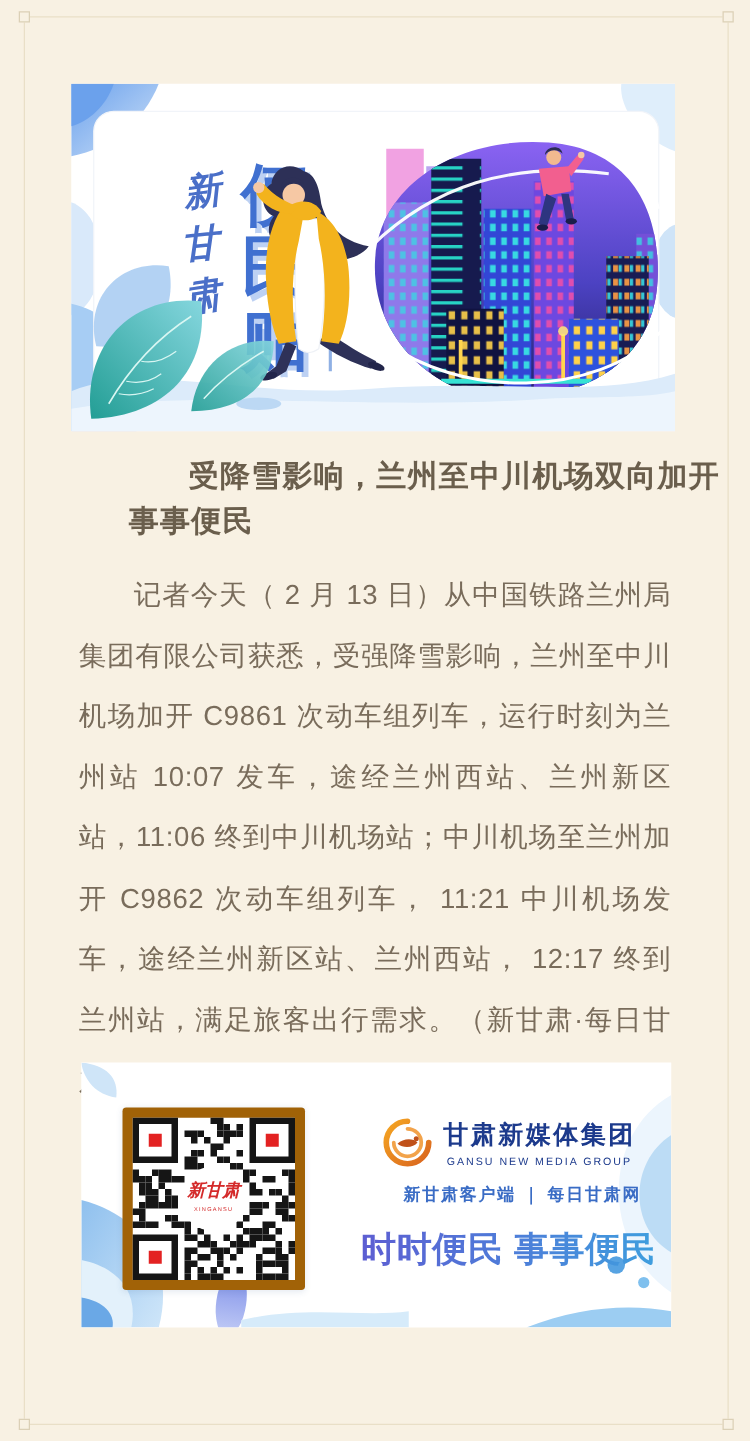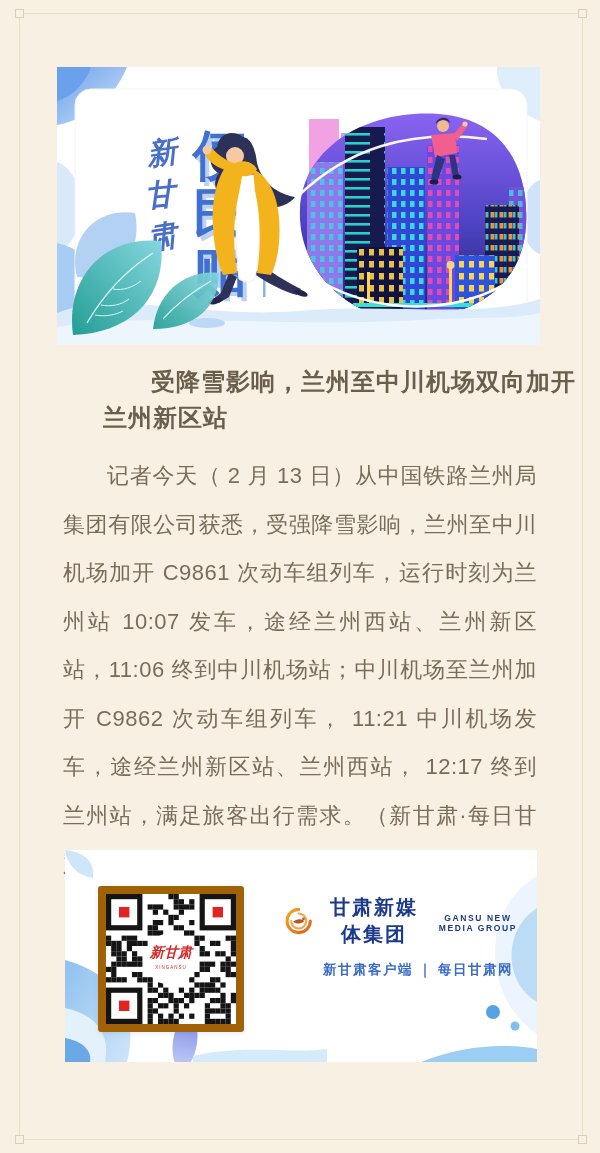--- a/index.html
+++ b/index.html
@@ -25,23 +25,23 @@
     text-indent:2em;text-align:justify;}
 
   .banner{position:absolute;left:65px;top:850px;width:472px;height:212px;background:#fff;overflow:hidden;}
   .banner .decor{position:absolute;left:0;top:0;z-index:0;}
   .qr-card{position:absolute;left:33px;top:36px;width:146px;height:146px;background:#a16207;z-index:2;
     box-shadow:0 1px 5px rgba(40,80,140,.12);border-radius:3px;}
   .qr-card svg{display:block;margin:8px;}
 
   .brand-col{position:absolute;left:220px;top:44px;width:244px;z-index:2;display:flex;flex-direction:column;align-items:center;}
   .brand-row{display:flex;align-items:center;gap:9px;}
-  .brand-text{display:flex;flex-direction:row;align-items:center;text-align:center;}
+  .brand-text{display:flex;flex-direction:column;align-items:center;text-align:center;}
   .org-name{font-size:20px;font-weight:bold;color:#1c3a8c;letter-spacing:2px;font-family:"Liberation Serif",serif;}
-  .org-name-en{font-size:8.5px;color:#1c3a8c;letter-spacing:1.6px;margin-top:3px;font-weight:bold;}
+  .org-name-en{font-size:8.5px;color:#1c3a8c;letter-spacing:1.6px;margin-top:3px;font-weight:normal;}
   .clients-row{margin-top:13px;font-size:13.5px;color:#3a6cc5;letter-spacing:1.5px;font-weight:bold;margin-left:22px;}
   .slogan{margin-top:16px;font-size:28px;font-weight:900;letter-spacing:.5px;
     background:linear-gradient(90deg,#5d5ed2 0%,#4f79d8 45%,#3f9ede 100%);
     -webkit-background-clip:text;background-clip:text;color:transparent;}
 </style>
 </head>
 <body>
 
 <div class="page">
   <div class="frame"></div>
@@ -192,21 +192,21 @@
         <path d="M30,256 C50,222 74,200 96,186" stroke="#d8f6f2" stroke-width="1.3" fill="none"></path>
         <path d="M44,238 C54,240 64,238 72,232 M38,248 C48,250 58,248 66,244 M56,222 C66,224 76,220 84,214" stroke="#d8f6f2" stroke-width="1" fill="none"></path>
         <path d="M96,262 C100,224 130,202 162,206 C162,240 138,262 96,262 Z" fill="url(#gTeal)" opacity=".92"></path>
         <path d="M106,252 C122,234 140,222 154,214" stroke="#d8f6f2" stroke-width="1.2" fill="none"></path>
       </g>
     </svg>
   </div>
 
   <div class="article-title">
     <span class="l1">受降雪影响，兰州至中川机场双向加开</span>
-    <span class="l2">兰州新区站</span>
+    <span class="l2">事事便民</span>
   </div>
 
   <div class="article-body">记者今天（ 2 月 13 日）从中国铁路兰州局集团有限公司获悉，受强降雪影响，兰州至中川机场加开 C9861 次动车组列车，运行时刻为兰州站 10:07 发车，途经兰州西站、兰州新区站，11:06 终到中川机场站；中川机场至兰州加开 C9862 次动车组列车， 11:21 中川机场发车，途经兰州新区站、兰州西站， 12:17 终到兰州站，满足旅客出行需求。（新甘肃·每日甘肃网见习记者 马腾飞）</div>
 
   <div class="banner">
     <svg class="decor" width="472" height="212" viewBox="0 0 472 212" xmlns="http://www.w3.org/2000/svg">
       <defs>
         <linearGradient id="bg1" x1="0" y1="0" x2="1" y2="1">
           <stop offset="0" stop-color="#8fc0ee"></stop>
             <stop offset="1" stop-color="#cfe6f9"></stop>
@@ -431,15 +431,16 @@
           <path d="M20,9 A11,11 0 1 1 9,20" fill="none" stroke="#f0932b" stroke-width="3" stroke-linecap="round" opacity=".85"></path>
           <path d="M12,21 C16,17 24,16 28,20 C25,24 17,25 12,21 Z" fill="#c0511a"></path>
           <circle cx="27" cy="17" r="2" fill="#c0511a"></circle>
         </svg>
         <div class="brand-text">
           <div class="org-name">甘肃新媒体集团</div>
           <div class="org-name-en">GANSU NEW MEDIA GROUP</div>
         </div>
       </div>
       <div class="clients-row">新甘肃客户端 ｜ 每日甘肃网</div>
+      <div class="slogan">时时便民 事事便民</div>
     </div>
   </div>
 </div>
 
 </body></html>

